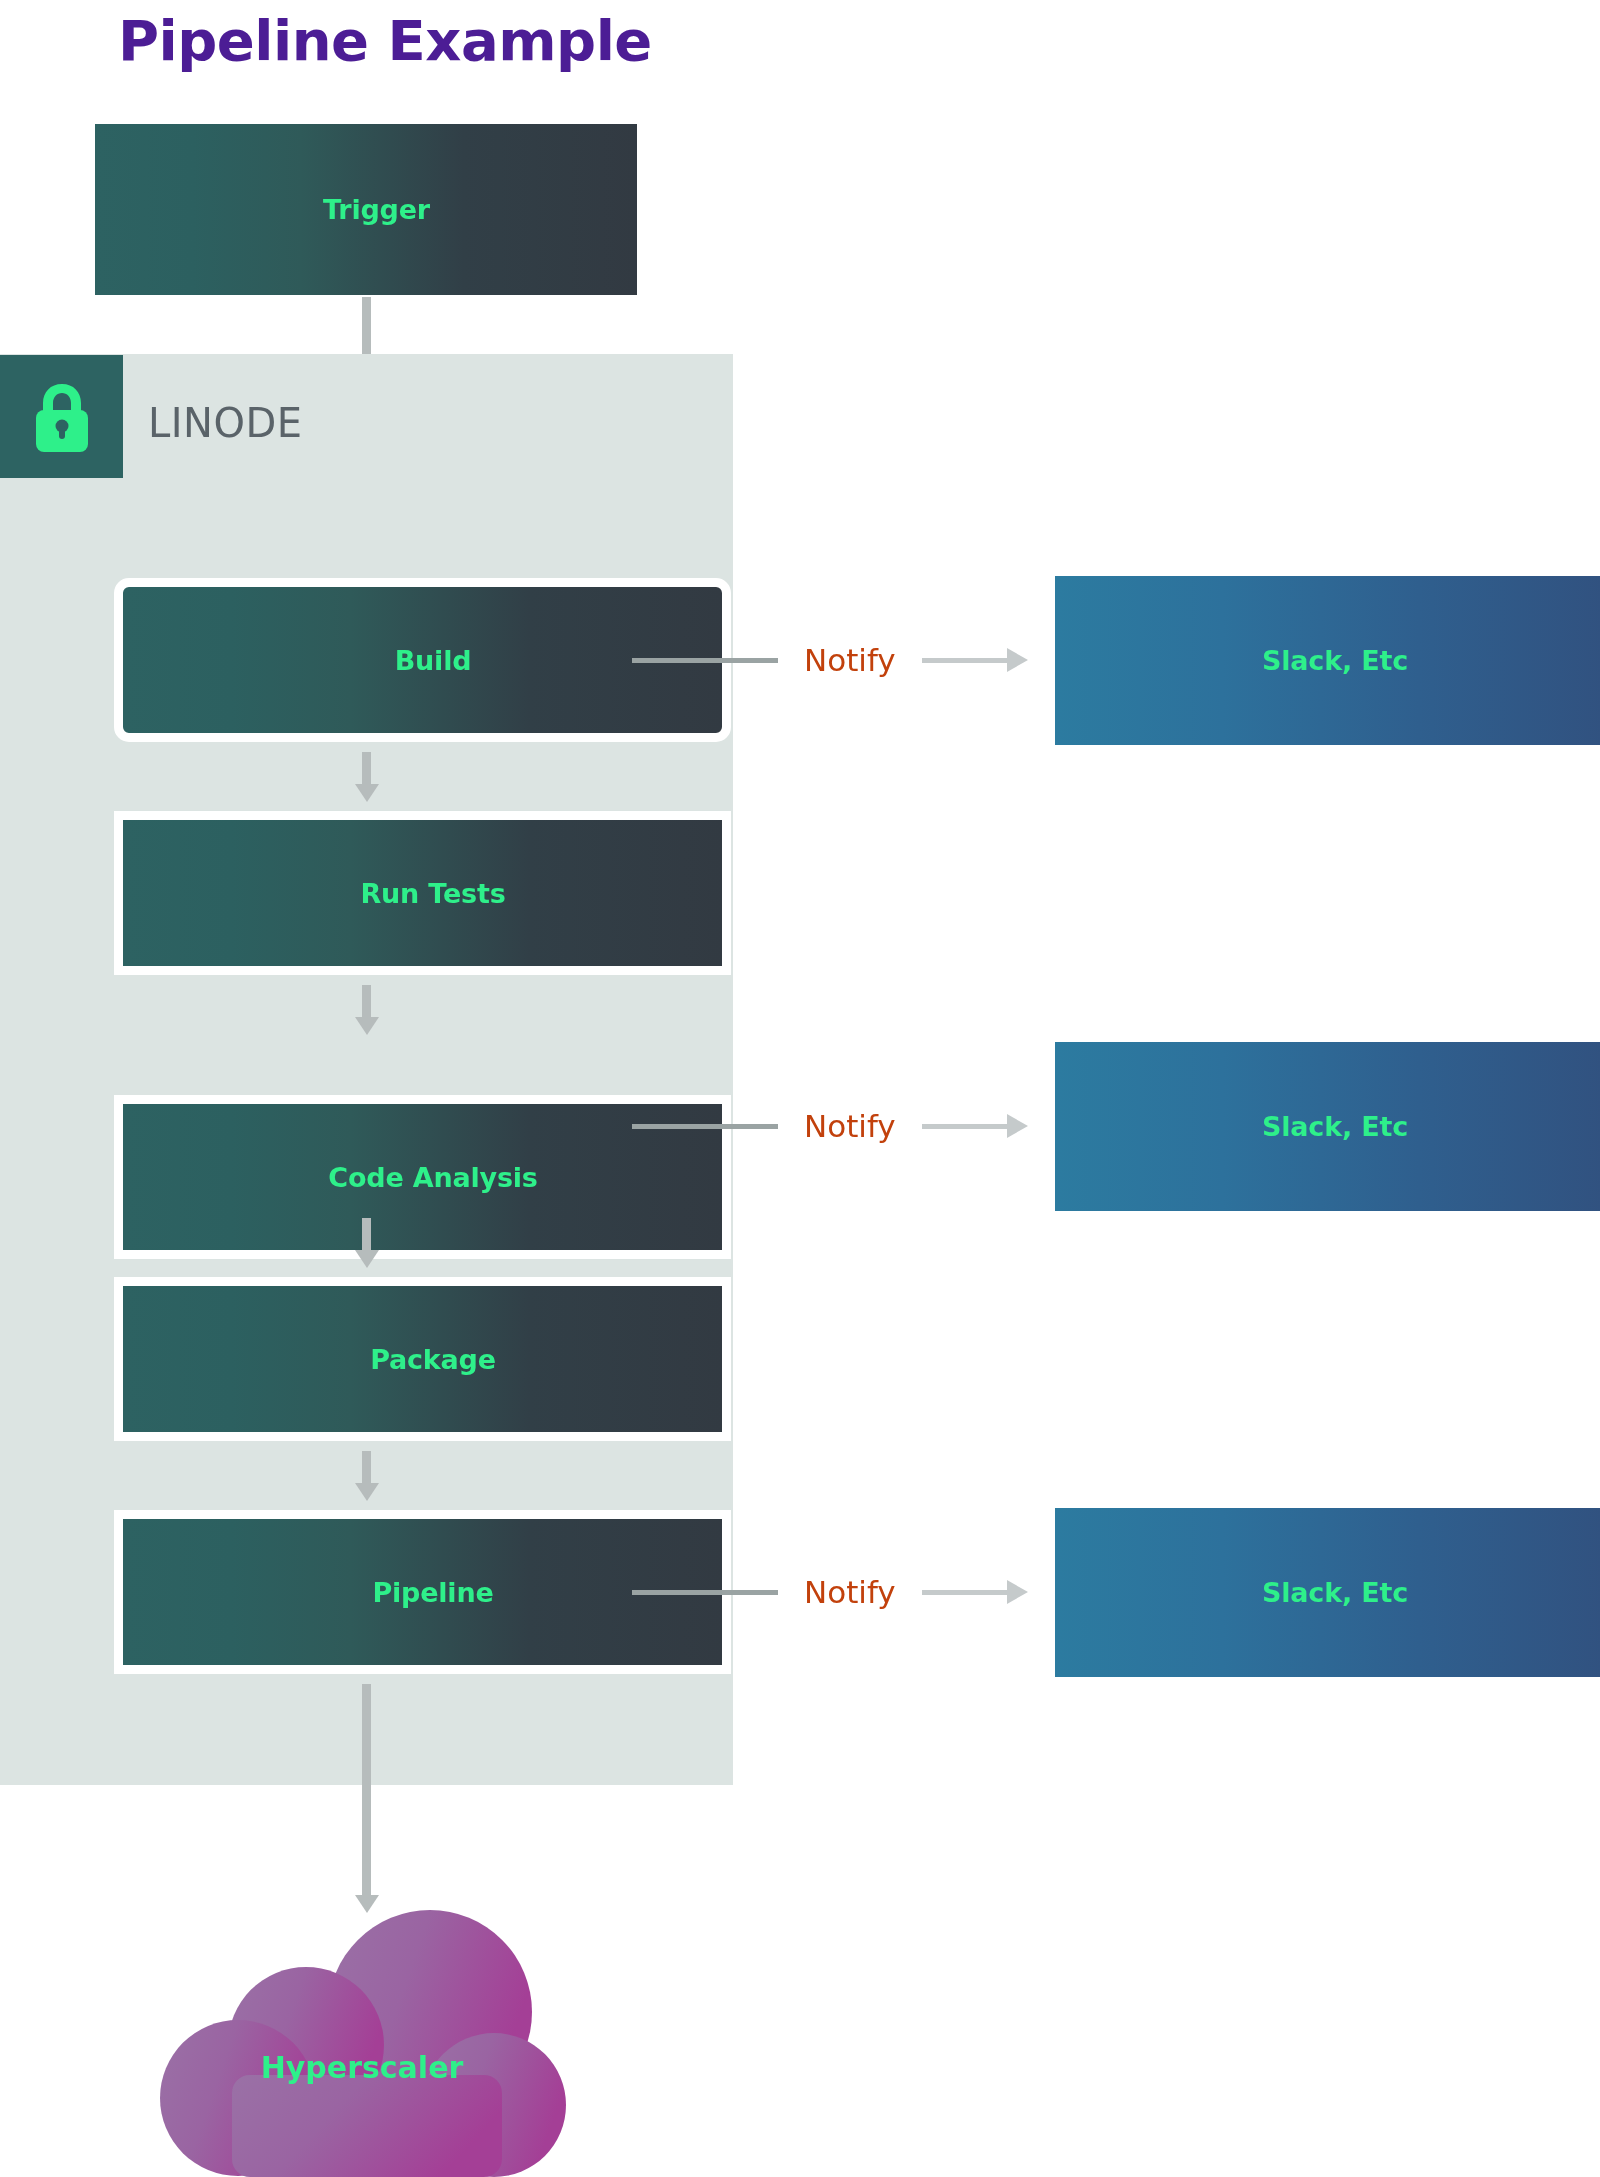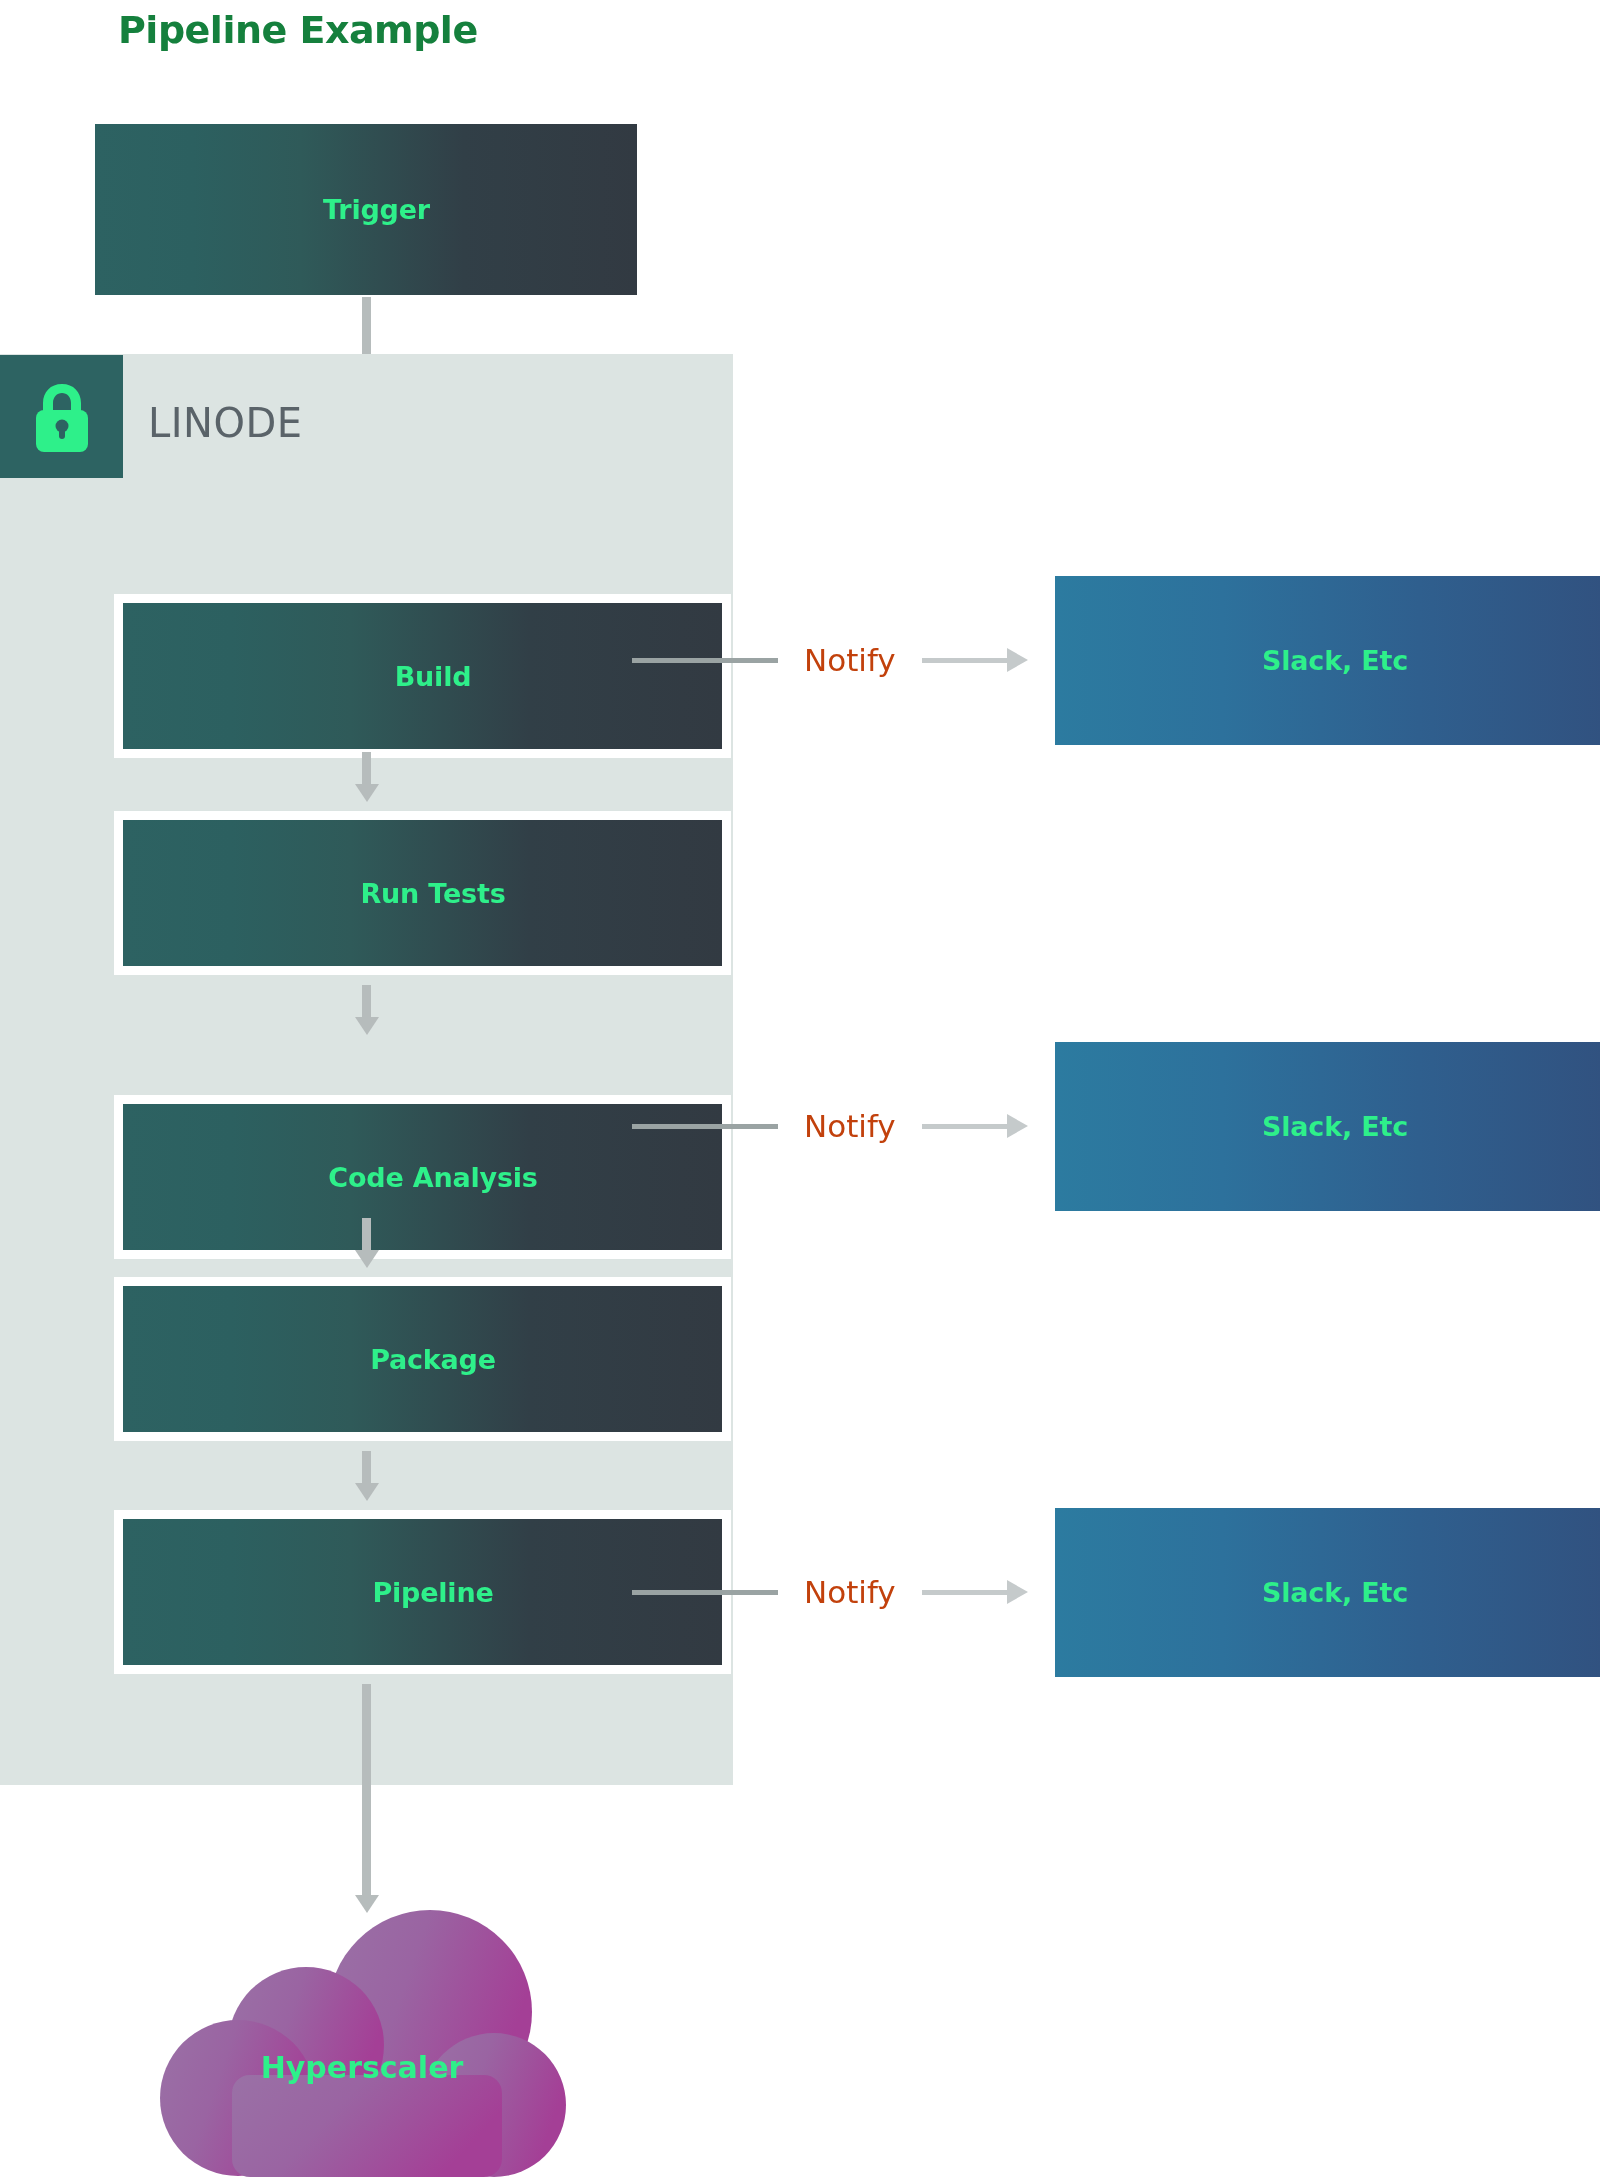--- a/index.html
+++ b/index.html
@@ -8,21 +8,21 @@
     width:1600px; height:2177px;
     position:relative;
     font-family:"DejaVu Sans", sans-serif;
     overflow:hidden;
   }
 
   
   .page-title{
     position:absolute; left:118px; top:8px;
     font-family:"DejaVu Sans", sans-serif;
-    font-size:38px; font-weight:bold; color:#15803d;
+    font-size:56px; font-weight:bold; color:#4c1d95;
     letter-spacing:-0.5px;
   }
 
   
   .node{
     position:absolute;
     display:flex; align-items:center; justify-content:center;
     color:#2ef08a;
     font-weight:bold;
     font-size:27px;
@@ -133,21 +133,21 @@
   <svg width="66" height="74" viewBox="0 0 66 74" aria-hidden="true">
     <path d="M33 4 C21.5 4 14 12 14 23 v9 h10 v-9 c0-6 4-10 9-10 s9 4 9 10 v9 h10 v-9 C52 12 44.5 4 33 4 Z" fill="#2ef08a"></path>
     <rect x="7" y="30" width="52" height="42" rx="8" fill="#2ef08a"></rect>
     <circle cx="33" cy="46" r="6.5" fill="#2d6362"></circle>
     <rect x="30" y="46" width="6" height="13" rx="3" fill="#2d6362"></rect>
   </svg>
 </div>
 
 <div class="linode-label">LINODE</div>
 
-<div class="node stage stage-grad stage-inner" style="top:594px;">
+<div class="node stage stage-grad stage-inner" style="top:578px;border-radius:15px;">
   <span>Build</span>
 </div>
 <div class="v-arrow" style="left:362px; top:752px; height:33px;"></div>
 
 <div class="node stage stage-grad stage-inner" style="top:811px;">
   <span>Run Tests</span>
 </div>
 <div class="v-arrow" style="left:362px; top:985px; height:33px;"></div>
 
 <div class="node stage stage-grad stage-inner" style="top:1095px;text-align:right;">

